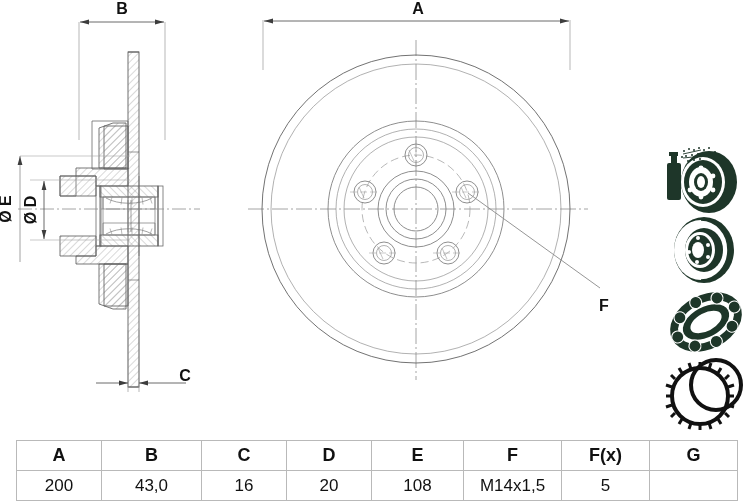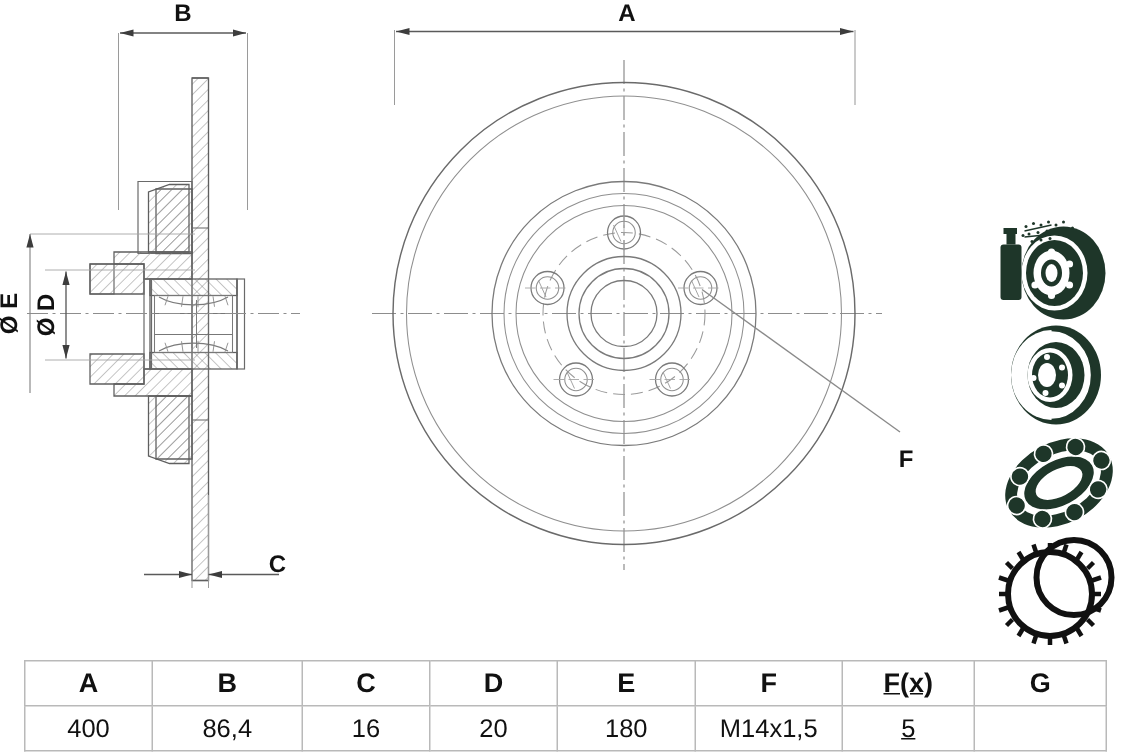--- a/index.html
+++ b/index.html
@@ -50,21 +50,21 @@
   #spec-table tr.value-row td {
     font-weight: normal;
     font-size: 17px;
   }
   .col-a { width: 85px; }
   .col-b { width: 100px; }
   .col-c { width: 85px; }
   .col-d { width: 85px; }
   .col-e { width: 92px; }
   .col-f { width: 98px; }
-  .col-fx { width: 88px; text-decoration: underline; }
+  .col-fx { width: 88px; }
   .col-g { width: 88px; }
 </style>
 </head>
 <body>
 
 <div id="drawing-area">
 <svg id="drawing-svg" width="753" height="432" viewBox="0 0 753 432" xmlns="http://www.w3.org/2000/svg">
 
   <defs>
     <marker id="arrL" markerWidth="10" markerHeight="8" refX="9" refY="4" orient="auto" markerUnits="userSpaceOnUse">
@@ -365,23 +365,23 @@
       <td class="col-a">A</td>
       <td class="col-b">B</td>
       <td class="col-c">C</td>
       <td class="col-d">D</td>
       <td class="col-e">E</td>
       <td class="col-f">F</td>
       <td class="col-fx">F(x)</td>
       <td class="col-g">G</td>
     </tr>
     <tr class="value-row">
-      <td class="col-a">400</td>
-      <td class="col-b">86,4</td>
+      <td class="col-a">200</td>
+      <td class="col-b">43,0</td>
       <td class="col-c">16</td>
       <td class="col-d">20</td>
-      <td class="col-e">180</td>
+      <td class="col-e">108</td>
       <td class="col-f">M14x1,5</td>
       <td class="col-fx">5</td>
       <td class="col-g"></td>
     </tr>
   </tbody>
 </table>
 
 </body></html>

